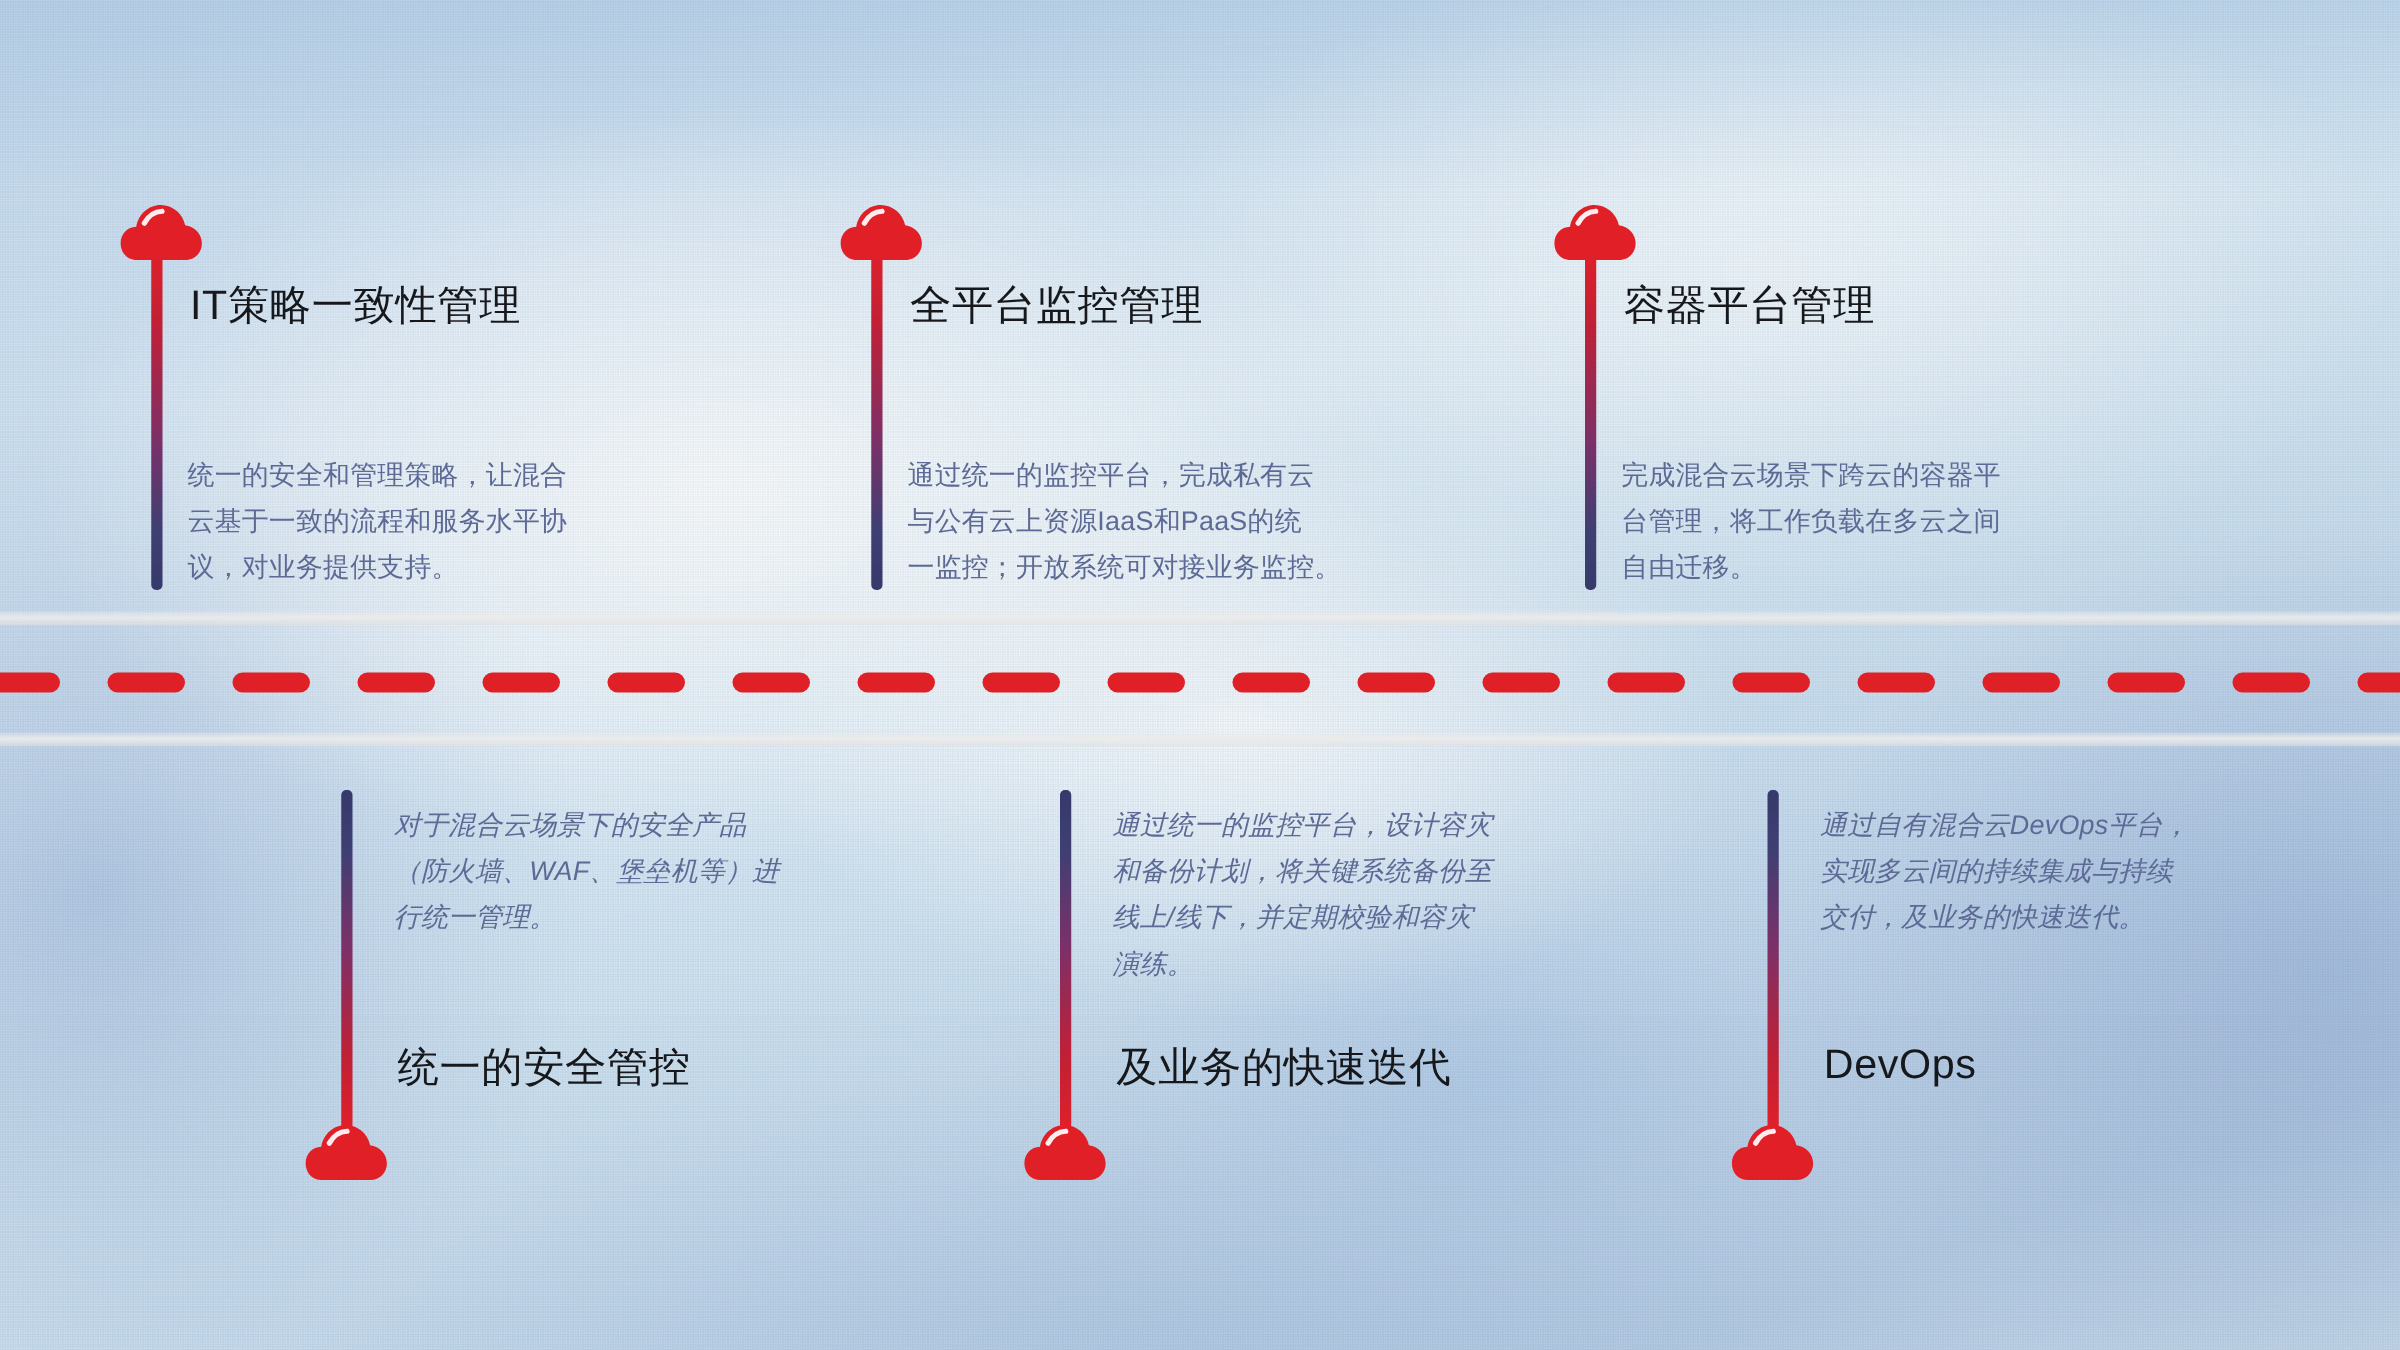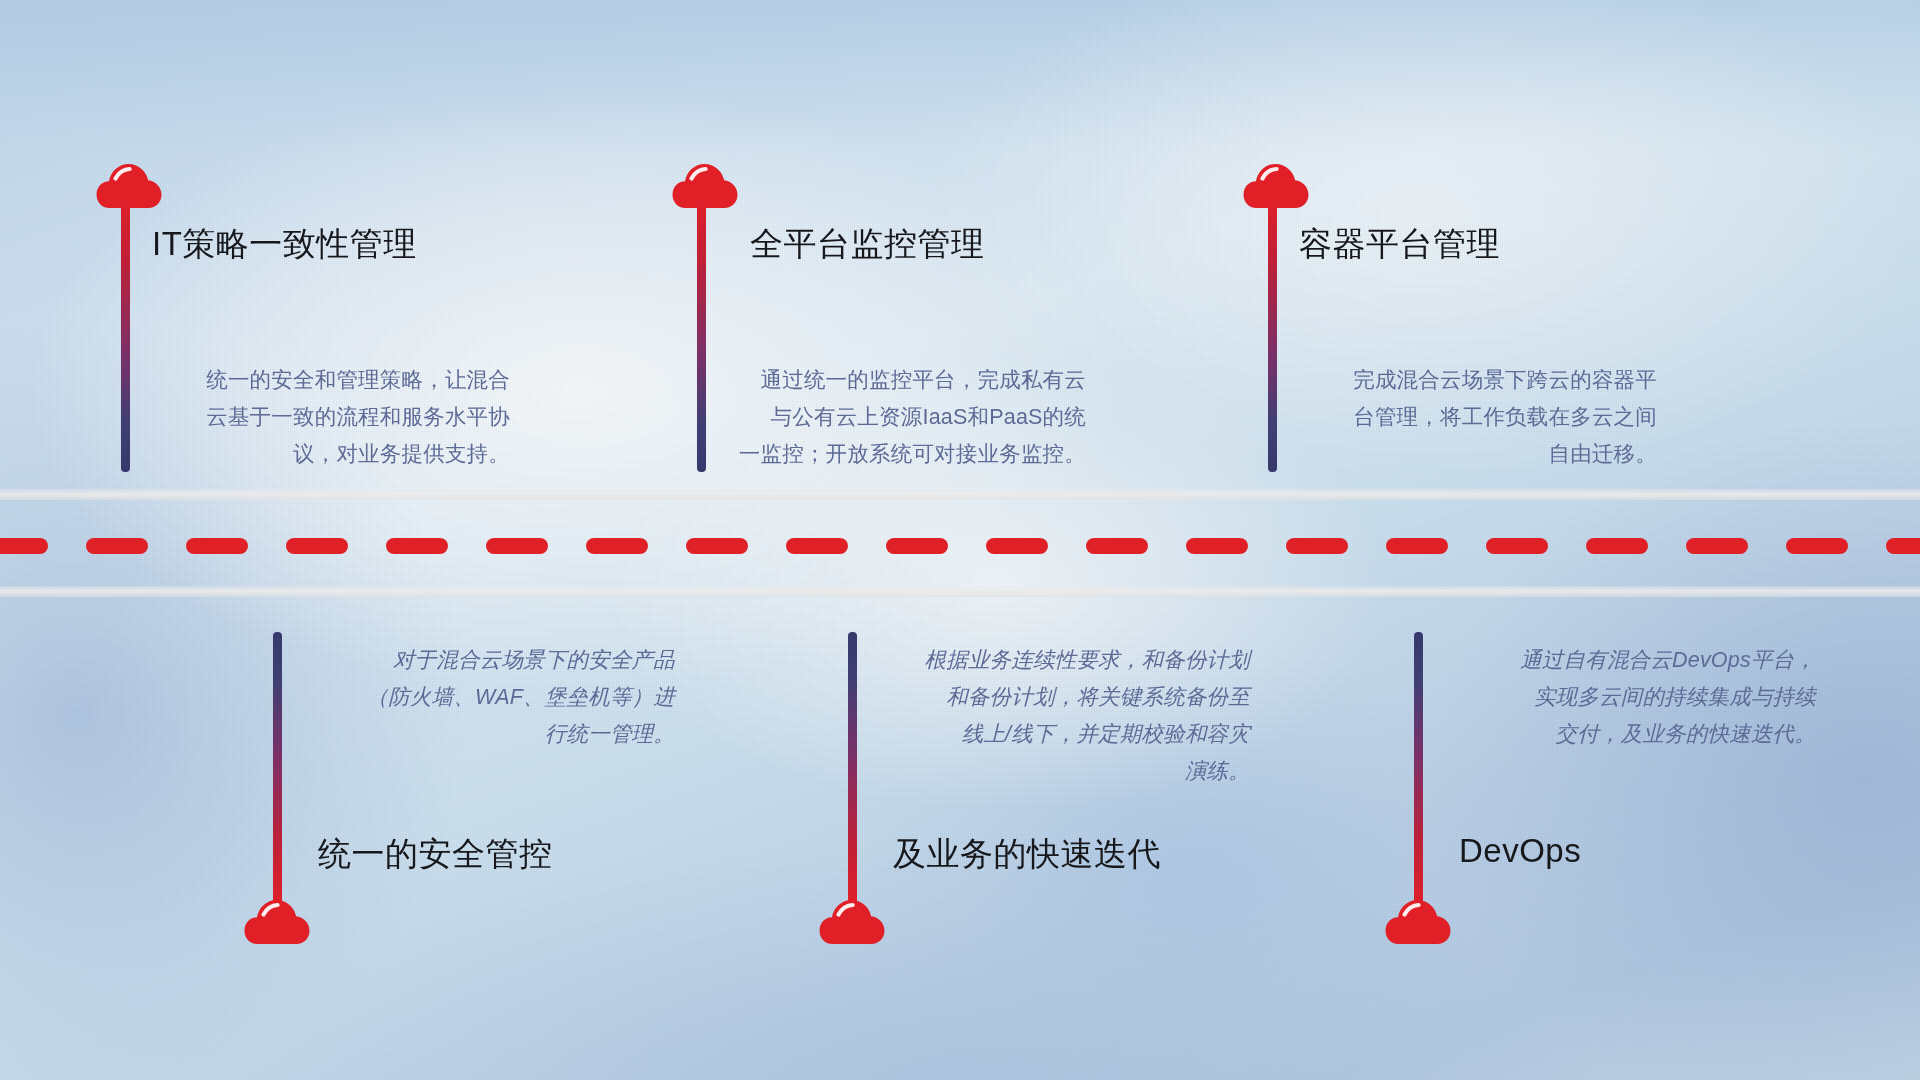--- a/index.html
+++ b/index.html
@@ -146,21 +146,20 @@
 
   
   .col-body {
     position: absolute;
     font-size: 21.5px;
     line-height: 37px;
     color: #5d6a96;
     width: 360px;
     white-space: pre-line;
     letter-spacing: 0.2px;
-    text-align: right;
   }
 
   
   .top .cloud-icon { top: 162px; }
   .top .stem       { top: 200px; height: 272px; }
   .top .col-title  { top: 222px; }
   .top .col-body   { top: 362px; }
 
   
   .bottom .col-body  { top: 642px; font-style: italic; }
@@ -199,21 +198,21 @@
   </div>
 
   <div class="col top" style="left:672px;">
     <span class="cloud-icon" style="left:0px;">
       <svg viewBox="0 0 66 48">
         <path d="M13.5 46 C5.5 46 0.5 40 0.5 32.5 C0.5 25 6 19.5 13 19.3 C14.6 9.6 22.6 2 32.6 2 C42.2 2 50.2 9 52.1 18.2 C59.6 19 65.5 25.2 65.5 32.8 C65.5 40.3 59.8 46 52.3 46 Z" fill="#e11f27"></path>
         <path d="M19.5 16.5 C22.8 10.6 28.2 7.2 33.6 7.0" fill="none" stroke="#ffffff" stroke-width="4.2" stroke-linecap="round" opacity="0.92"></path>
       </svg>
     </span>
     <span class="stem stem-top" style="left:25px;"></span>
-    <span class="col-title" style="left:56px;margin-left:22px;">全平台监控管理</span>
+    <span class="col-title" style="left:56px;">全平台监控管理</span>
     <span class="col-body" style="left:54px;">通过统一的监控平台，完成私有云
 与公有云上资源IaaS和PaaS的统
 一监控；开放系统可对接业务监控。</span>
   </div>
 
   <div class="col top" style="left:1243px;">
     <span class="cloud-icon" style="left:0px;">
       <svg viewBox="0 0 66 48">
         <path d="M13.5 46 C5.5 46 0.5 40 0.5 32.5 C0.5 25 6 19.5 13 19.3 C14.6 9.6 22.6 2 32.6 2 C42.2 2 50.2 9 52.1 18.2 C59.6 19 65.5 25.2 65.5 32.8 C65.5 40.3 59.8 46 52.3 46 Z" fill="#e11f27"></path>
         <path d="M19.5 16.5 C22.8 10.6 28.2 7.2 33.6 7.0" fill="none" stroke="#ffffff" stroke-width="4.2" stroke-linecap="round" opacity="0.92"></path>
@@ -260,21 +259,21 @@
     <span class="cloud-icon" style="left:-4px;">
       <svg viewBox="0 0 66 48">
         <path d="M13.5 46 C5.5 46 0.5 40 0.5 32.5 C0.5 25 6 19.5 13 19.3 C14.6 9.6 22.6 2 32.6 2 C42.2 2 50.2 9 52.1 18.2 C59.6 19 65.5 25.2 65.5 32.8 C65.5 40.3 59.8 46 52.3 46 Z" fill="#e11f27"></path>
         <path d="M19.5 16.5 C22.8 10.6 28.2 7.2 33.6 7.0" fill="none" stroke="#ffffff" stroke-width="4.2" stroke-linecap="round" opacity="0.92"></path>
       </svg>
     </span>
   </div>
 
   <div class="col bottom" style="left:823px;">
     <span class="stem stem-bottom" style="left:25px;"></span>
-    <span class="col-body" style="left:67px;">根据业务连续性要求，和备份计划
+    <span class="col-body" style="left:67px;">通过统一的监控平台，设计容灾
 和备份计划，将关键系统备份至
 线上/线下，并定期校验和容灾
 演练。</span>
     <span class="col-title" style="left:70px;">及业务的快速迭代</span>
     <span class="cloud-icon" style="left:-4px;">
       <svg viewBox="0 0 66 48">
         <path d="M13.5 46 C5.5 46 0.5 40 0.5 32.5 C0.5 25 6 19.5 13 19.3 C14.6 9.6 22.6 2 32.6 2 C42.2 2 50.2 9 52.1 18.2 C59.6 19 65.5 25.2 65.5 32.8 C65.5 40.3 59.8 46 52.3 46 Z" fill="#e11f27"></path>
         <path d="M19.5 16.5 C22.8 10.6 28.2 7.2 33.6 7.0" fill="none" stroke="#ffffff" stroke-width="4.2" stroke-linecap="round" opacity="0.92"></path>
       </svg>
     </span>

